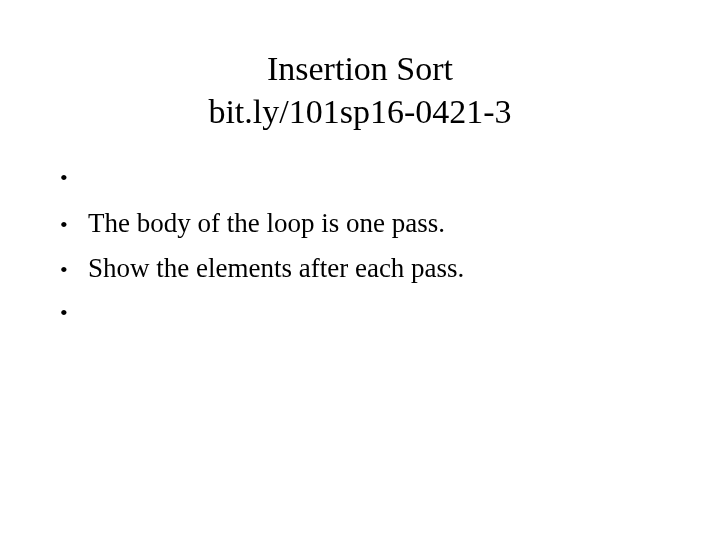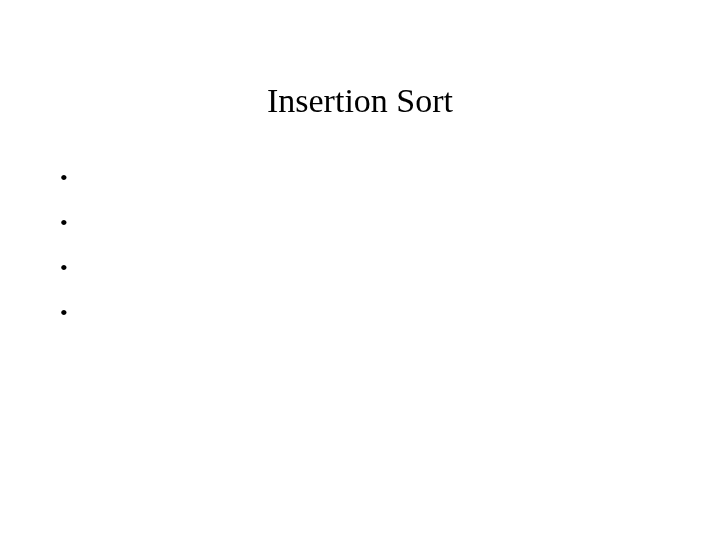--- a/index.html
+++ b/index.html
@@ -27,21 +27,20 @@
     left: 0;
     top: 47px;
     width: 720px;
     text-align: center;
   }
   .title-line {
     font-size: 34px;
     line-height: 43px;
     letter-spacing: 0px;
     white-space: nowrap;
-    margin-top: 32px;
   }
 
   
   .body-block {
     position: absolute;
     left: 56px;
     top: 162px;
     width: 640px;
   }
   .bullet-row {
@@ -65,34 +64,37 @@
     white-space: nowrap;
   }
 </style>
 </head>
 <body>
 
 <div class="slide">
 
   <div class="title-block">
     <div class="title-line">Insertion Sort</div>
+    <div class="title-line">bit.ly/101sp16-0421-3</div>
   </div>
 
   <div class="body-block">
 
     <div class="bullet-row">
       <span class="bullet-marker">•</span>
     </div>
 
     <div class="bullet-row">
       <span class="bullet-marker">•</span>
+      <span class="bullet-text">The body of the loop is one pass.</span>
     </div>
 
     <div class="bullet-row">
       <span class="bullet-marker">•</span>
+      <span class="bullet-text">Show the elements after each pass.</span>
     </div>
 
     <div class="bullet-row">
       <span class="bullet-marker">•</span>
     </div>
 
   </div>
 
 </div>
 

